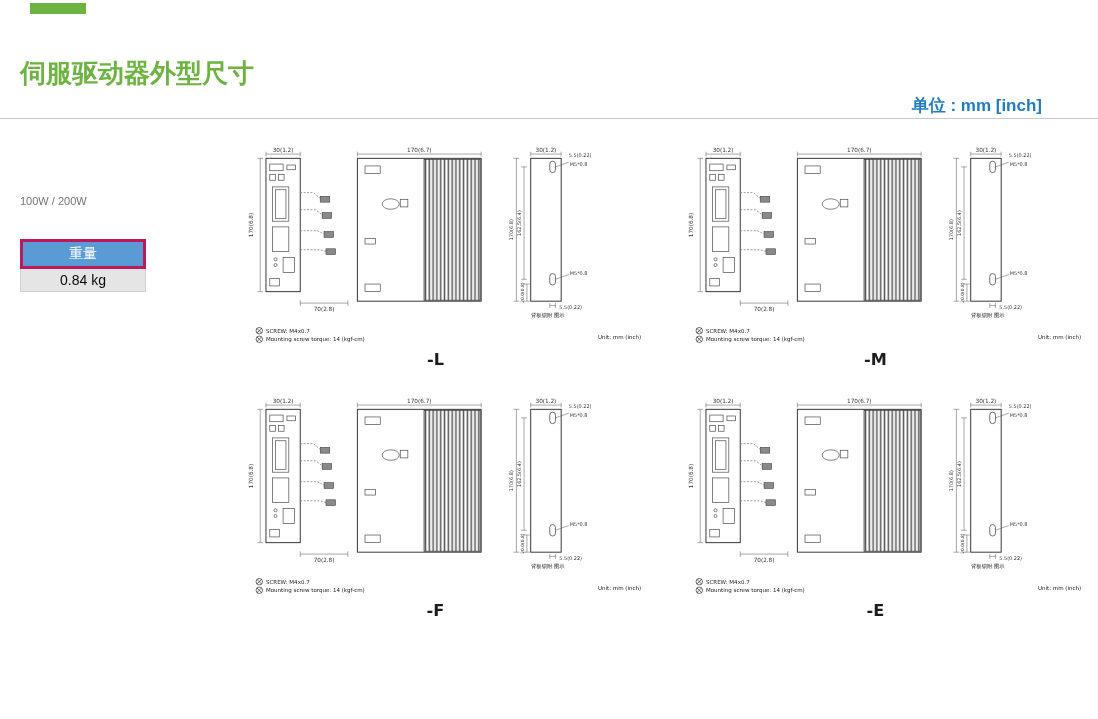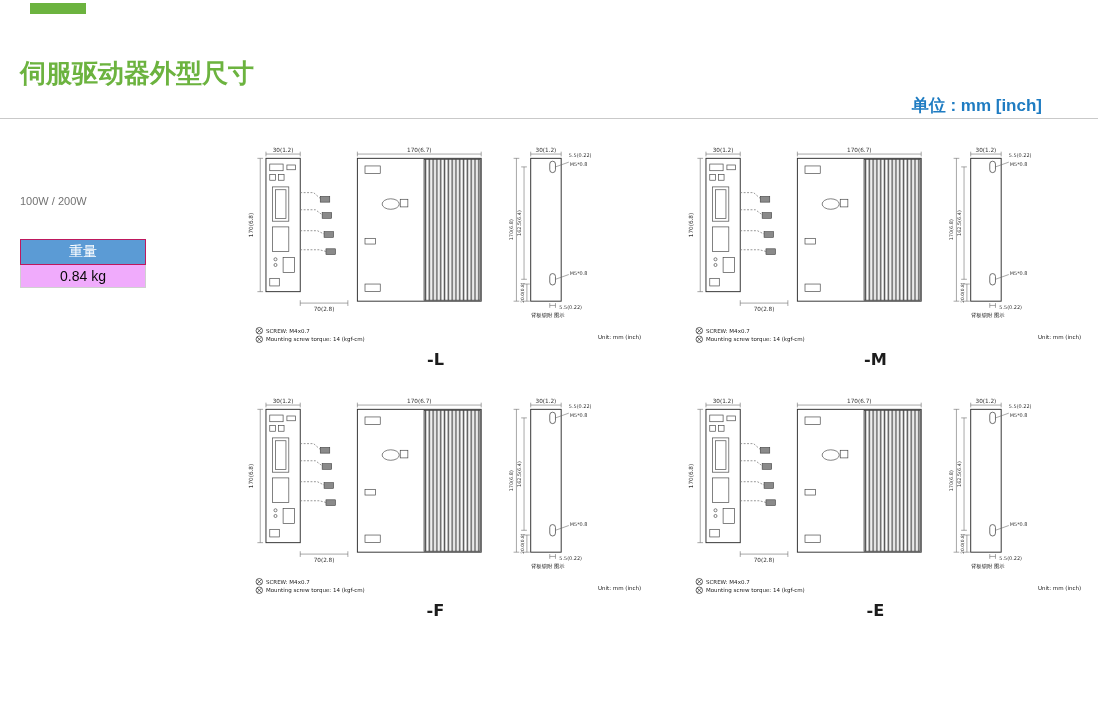--- a/index.html
+++ b/index.html
@@ -36,24 +36,24 @@
   }
   .power-rating {
     font-size: 11px; font-weight: normal; color: #737373;
   }
   .weight-table {
     margin-top: 32px; width: 126px;
     text-align: center; font-size: 14px;
   }
   .weight-header {
     background: #5b9bd5; color: #ffffff;
-    padding: 3px 0; border: 1px solid #be185d;
+    padding: 3px 0; border: 3px solid #be185d;
   }
   .weight-value {
-    background: #f0abfc; color: #0a0a0a;
+    background: #e5e5e5; color: #0a0a0a;
     padding: 3px 0; border: 1px solid #d0d0d0; border-top: none;
   }
   .main { flex: 1 1 auto; }
   .frame-title {
     margin: 10px 0 0 0;
     font-size: 24px; font-weight: bold; color: #3f3f3f;
   }
   .drawings-grid {
     display: grid;
     grid-template-columns: repeat(2, 400px);

